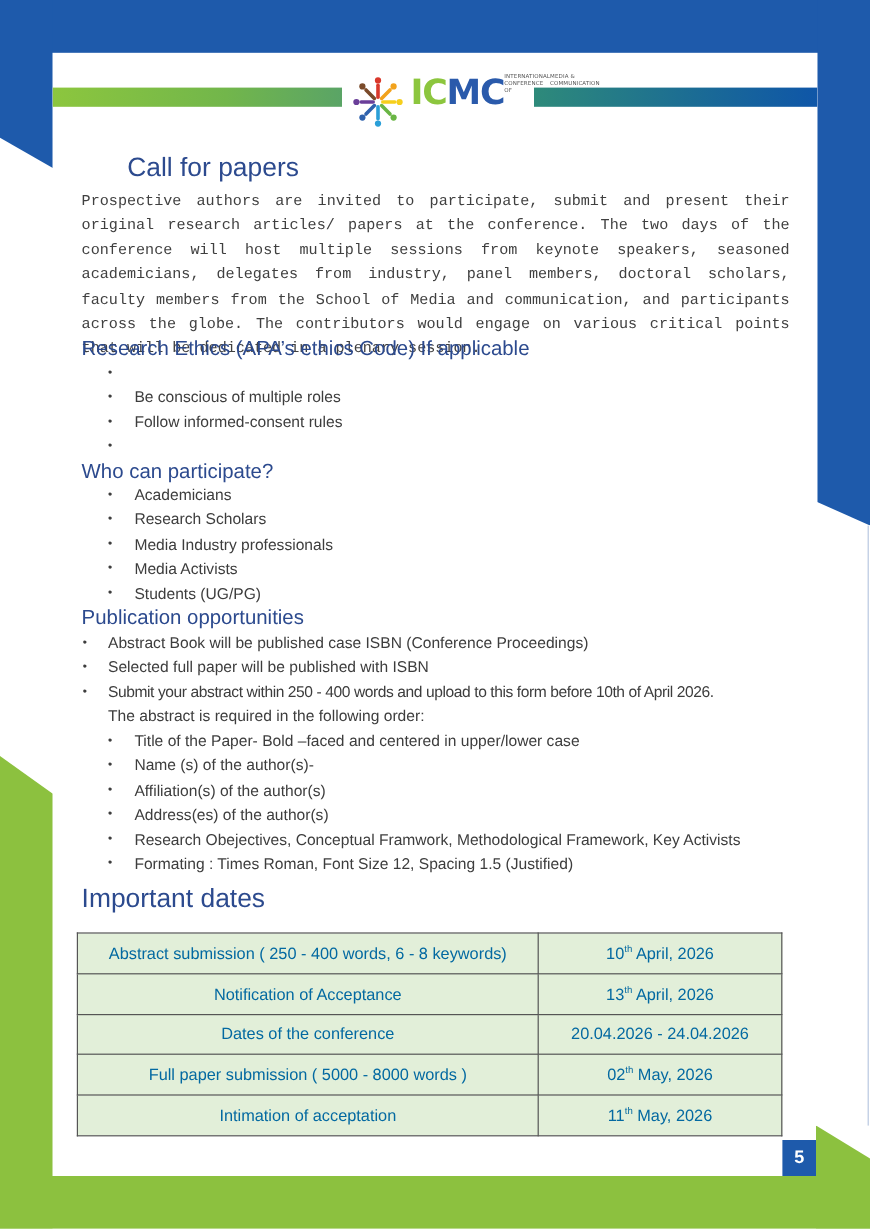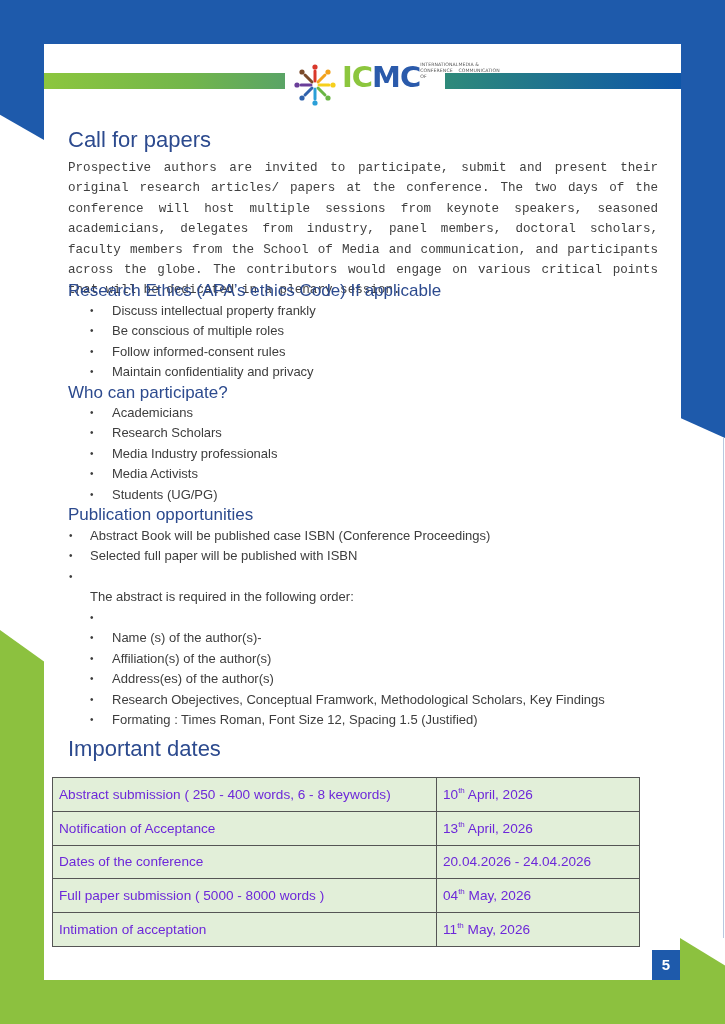--- a/index.html
+++ b/index.html
@@ -34,21 +34,21 @@
   .para { position: absolute; left: 68px; top: 158px; width: 590px; font-size: 12.6px; line-height: 20.4px; text-align: justify; color: #404040; font-family: Liberation Mono, monospace; }
 
   .list { position: absolute; list-style: none; font-family: "Liberation Sans", sans-serif; font-size: 13px; color: #3d3d3d; }
   .list li { position: relative; height: 20.4px; line-height: 20.4px; white-space: nowrap; }
   .list li .bullet { position: absolute; left: -22px; font-size: 10px; }
   .list-indent { left: 112px; }
   .list-outer { left: 90px; }
   .list-outer li .bullet { left: -21px; }
   .cont-line { position: absolute; left: 90px; font-family: "Liberation Sans", sans-serif; font-size: 13px; color: #3d3d3d; white-space: nowrap; }
 
-  .dates-table { position: absolute; left: 52px; top: 777px; width: 588px; border-collapse: collapse; font-family: "Liberation Sans", sans-serif; font-size: 13.6px; color: #6d28d9; }
+  .dates-table { position: absolute; left: 64px; top: 777px; width: 588px; border-collapse: collapse; font-family: "Liberation Sans", sans-serif; font-size: 13.6px; color: #0369a1; text-align: center; }
   .dates-table td { background: #e2efd9; border: 1.5px solid #555; height: 33.8px; padding: 0 6px; vertical-align: middle; }
   .dates-table td.c1 { width: 384px; }
   .dates-table sup { font-size: 8px; vertical-align: super; line-height: 0; }
 
   .page-num { position: absolute; left: 652px; top: 950px; width: 28px; height: 30px; background: #1e5aab; color: #fff; font-family: "Liberation Sans", sans-serif; font-weight: bold; font-size: 15px; text-align: center; line-height: 30px; }
 </style>
 </head>
 <body>
 
 <div class="bg-top"></div>
@@ -90,74 +90,74 @@
   <div class="logo-divider"></div>
   <div class="logo-text">
     <div class="logo-acronym">
       <span class="c1">I</span><span class="c2">C</span><span class="c3">M</span><span class="c3">C</span>
     </div>
     <div class="logo-sub">INTERNATIONAL CONFERENCE OF</div>
     <div class="logo-sub">MEDIA &amp; COMMUNICATION</div>
   </div>
 </div>
 
-<h1 class="h-title h1" style="top:127px;">Call for papers</h1>
+<h1 class="h-title h1" style="top:127px;margin-left:38px;">Call for papers</h1>
 <p class="para">Prospective authors are invited to participate, submit and present their original research articles/ papers at the conference. The two days of the conference will host multiple sessions from keynote speakers, seasoned academicians, delegates from industry, panel members, doctoral scholars, faculty members from the School of Media and communication, and participants across the globe. The contributors would engage on various critical points that will be dedicated in a plenary session.</p>
 
 <h2 class="h-title h2" style="top:281px;">Research Ethics (APA’s ethics Code) If applicable</h2>
 <ul class="list list-indent" style="top:301px;">
-  <li><span class="bullet">•</span><span>Discuss intellectual property frankly</span></li>
+  <li><span class="bullet">•</span></li>
   <li><span class="bullet">•</span><span>Be conscious of multiple roles</span></li>
   <li><span class="bullet">•</span><span>Follow informed-consent rules</span></li>
-  <li><span class="bullet">•</span><span>Maintain confidentiality and privacy</span></li>
+  <li><span class="bullet">•</span></li>
 </ul>
 
 <h2 class="h-title h2" style="top:383px;">Who can participate?</h2>
 <ul class="list list-indent" style="top:403px;">
   <li><span class="bullet">•</span><span>Academicians</span></li>
   <li><span class="bullet">•</span><span>Research Scholars</span></li>
   <li><span class="bullet">•</span><span>Media Industry professionals</span></li>
   <li><span class="bullet">•</span><span>Media Activists</span></li>
   <li><span class="bullet">•</span><span>Students (UG/PG)</span></li>
 </ul>
 
 <h2 class="h-title h2" style="top:505px;text-align:right;">Publication opportunities</h2>
 <ul class="list list-outer" style="top:526px;">
   <li><span class="bullet">•</span><span>Abstract Book will be published case ISBN (Conference Proceedings)</span></li>
   <li><span class="bullet">•</span><span>Selected full paper will be published with ISBN</span></li>
-  <li style="letter-spacing:-0.35px;"><span class="bullet">•</span></li>
+  <li style="letter-spacing:-0.35px;"><span class="bullet">•</span><span>Submit your abstract within 250 - 400 words and upload to this form before 10th of April 2026.</span></li>
 </ul>
 <div class="cont-line" style="top:587px; line-height:20.4px;">The abstract is required in the following order:</div>
 <ul class="list list-indent" style="top:608px;">
-  <li><span class="bullet">•</span></li>
+  <li><span class="bullet">•</span><span>Title of the Paper- Bold –faced and centered in upper/lower case</span></li>
   <li><span class="bullet">•</span><span>Name (s) of the author(s)-</span></li>
   <li><span class="bullet">•</span><span>Affiliation(s) of the author(s)</span></li>
   <li><span class="bullet">•</span><span>Address(es) of the author(s)</span></li>
-  <li><span class="bullet">•</span><span>Research Obejectives, Conceptual Framwork, Methodological Scholars, Key Findings</span></li>
+  <li><span class="bullet">•</span><span>Research Obejectives, Conceptual Framwork, Methodological Framework, Key Activists</span></li>
   <li><span class="bullet">•</span><span>Formating : Times Roman, Font Size 12, Spacing 1.5 (Justified)</span></li>
 </ul>
 
 <h1 class="h-title h1" style="top:736px;">Important dates</h1>
 <table class="dates-table">
   <tbody>
       <tr>
     <td class="c1">Abstract submission ( 250 - 400 words, 6 - 8 keywords)</td>
     <td><span>10</span><sup>th</sup><span> April, 2026</span></td>
   </tr>
   <tr>
     <td class="c1">Notification of Acceptance</td>
     <td><span>13</span><sup>th</sup><span> April, 2026</span></td>
   </tr>
   <tr>
     <td class="c1">Dates of the conference</td>
     <td><span>20.04.2026 - 24.04.2026</span><sup></sup><span></span></td>
   </tr>
   <tr>
     <td class="c1">Full paper submission ( 5000 - 8000 words )</td>
-    <td><span>04</span><sup>th</sup><span> May, 2026</span></td>
+    <td><span>02</span><sup>th</sup><span> May, 2026</span></td>
   </tr>
   <tr>
     <td class="c1">Intimation of acceptation</td>
     <td><span>11</span><sup>th</sup><span> May, 2026</span></td>
   </tr>
 </tbody>
   </table>
 
 <div class="page-num">5</div>
 

